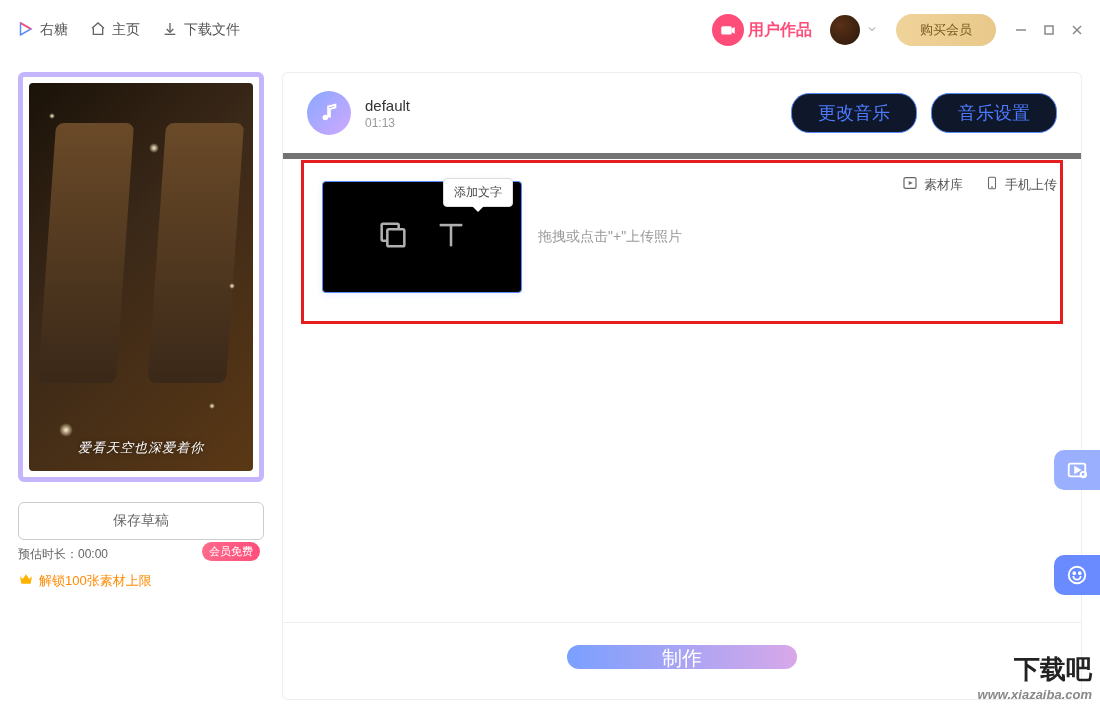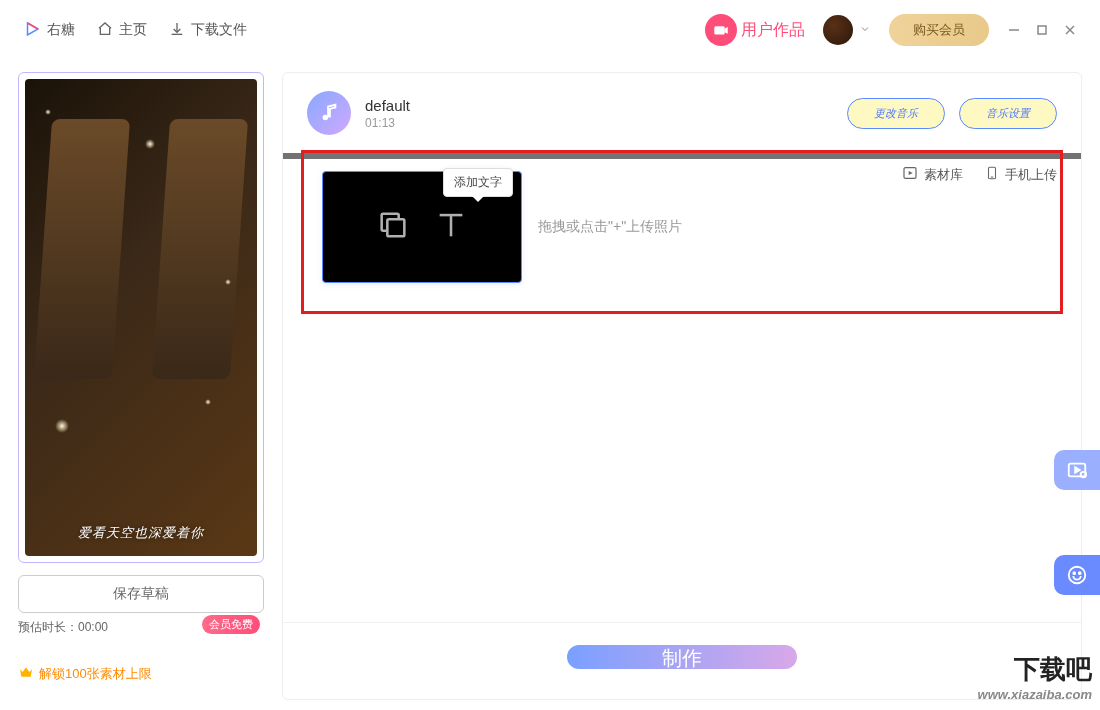--- a/index.html
+++ b/index.html
@@ -1,59 +1,59 @@
 <!DOCTYPE html>
 <html><head>
   <meta charset="utf-8">
   <style>
     * { margin: 0; padding: 0; box-sizing: border-box; font-family: -apple-system, "PingFang SC", "Microsoft YaHei", sans-serif; }
     body { width: 1100px; height: 710px; background: #fff; overflow: hidden; position: relative; }
 
     
-    .header { height: 60px; display: flex; align-items: center; padding: 0 23px; justify-content: space-between; }
+    .header { height: 60px; display: flex; align-items: center; padding: 0 16px; justify-content: space-between; }
     .header-left { display: flex; align-items: center; gap: 22px; }
     .logo-group { display: flex; align-items: center; gap: 6px; color: #555; font-size: 14px; }
     .nav-item { display: flex; align-items: center; gap: 6px; color: #555; font-size: 14px; cursor: pointer; }
     .header-right { display: flex; align-items: center; gap: 18px; }
-    .user-works { display: flex; align-items: center; gap: 4px; color: #ff4d7a; font-size: 16px; cursor: pointer; }
+    .user-works { display: flex; align-items: center; gap: 4px; color: #ff4d7a; font-size: 16px; cursor: pointer; font-weight: bold; }
     .user-works-icon { width: 32px; height: 32px; border-radius: 50%; background: #ff4d7a; display: flex; align-items: center; justify-content: center; }
     .avatar { width: 30px; height: 30px; border-radius: 50%; background: radial-gradient(circle at 35% 35%, #5a3018, #2a1808); }
     .chevron { color: #888; }
     .buy-member { padding: 7px 24px; background: linear-gradient(90deg,#f0d39a,#e8c98a); border-radius: 18px; color: #7a5a20; font-size: 13px; border: none; cursor: pointer; }
     .window-ctrls { display: flex; gap: 14px; color: #888; }
     .wc { width: 14px; height: 14px; cursor: pointer; display: flex; align-items: center; justify-content: center; }
 
     
     .main { display: flex; padding: 12px 18px 0 18px; gap: 18px; height: 640px; }
 
     
     .left-panel { width: 246px; display: flex; flex-direction: column; }
-    .preview-card { border: 1px solid #c4b5fd; border-radius: 6px; padding: 6px; height: 491px; }
+    .preview-card { border: 5px solid #c4b5fd; border-radius: 6px; padding: 6px; height: 410px; }
     .preview-img { width: 100%; height: 100%; border-radius: 4px; background: linear-gradient(135deg, #1a1208 0%, #3a2818 40%, #5a3815 100%); position: relative; overflow: hidden; }
     .sparkle { position: absolute; width: 6px; height: 6px; background: radial-gradient(circle,#fff5d0 0%, rgba(255,245,208,0) 70%); border-radius: 50%; }
     .figure-left, .figure-right { position: absolute; width: 78px; height: 260px; background: linear-gradient(180deg,#6a4a28,#3a2818); top: 40px; border-radius: 8px; transform: skewX(-4deg); }
     .figure-left { left: 18px; }
     .figure-right { right: 18px; }
     .preview-caption { position: absolute; bottom: 14px; left: 0; right: 0; text-align: center; color: #fff; font-size: 13px; letter-spacing: 1px; font-style: italic; text-shadow: 0 0 4px rgba(0,0,0,0.6); }
-    .save-draft { margin-top: 12px; border: 1px solid #ccc; border-radius: 6px; height: 38px; display: flex; align-items: center; justify-content: center; color: #666; font-size: 14px; cursor: pointer; background: #fff; }
+    .save-draft { margin-top: 20px; border: 1px solid #ccc; border-radius: 6px; height: 38px; display: flex; align-items: center; justify-content: center; color: #666; font-size: 14px; cursor: pointer; background: #fff; }
     .est-row { display: flex; align-items: center; justify-content: space-between; margin-top: 6px; font-size: 12px; color: #666; position: relative; }
     .member-badge { position: absolute; right: 4px; top: -4px; background: linear-gradient(90deg,#ff6a8a,#ff4d7a); color: #fff; font-size: 11px; padding: 2px 7px; border-radius: 10px; }
     .add-logo { margin-top: 14px; height: 38px; background: linear-gradient(90deg,#5a8aff,#4d7aff); border-radius: 6px; color: #fff; font-size: 15px; border: none; cursor: pointer; display:flex; align-items:center; justify-content:center; }
-    .unlock-link { margin-top: 28px; display: flex; align-items: center; gap: 5px; color: #ff8a00; font-size: 13px; cursor: pointer; }
+    .unlock-link { margin-top: 8px; display: flex; align-items: center; gap: 5px; color: #ff8a00; font-size: 13px; cursor: pointer; }
 
     
     .right-panel { flex: 1; border: 1px solid #eee; border-radius: 6px; background: #fff; display: flex; flex-direction: column; position: relative; }
     .music-bar { display: flex; align-items: center; padding: 18px 24px; gap: 14px; border-bottom: 6px solid #737373; }
     .music-icon { width: 44px; height: 44px; border-radius: 50%; background: linear-gradient(135deg,#8aa8ff,#d0a8ff); display: flex; align-items: center; justify-content: center; }
     .music-info { flex: 1; }
     .music-title { font-size: 15px; color: #333; }
     .music-dur { font-size: 12px; color: #999; margin-top: 2px; }
-    .music-btn { border: 1px solid #5a8aff; color: #4d7aff; background: #fef9c3; padding: 7px 26px; border-radius: 18px; font-size: 11px; cursor: pointer; font-style: italic; }
-
-    .tools-row { display: flex; justify-content: flex-end; gap: 22px; padding: 6px 24px 8px; }
+    .music-btn { border: 1px solid #5a8aff; color: #4d7aff; background: #0f172a; padding: 7px 26px; border-radius: 18px; font-size: 18px; cursor: pointer; }
+
+    .tools-row { display: flex; justify-content: flex-end; gap: 22px; padding: 16px 24px 8px; }
     .tool-item { display: flex; align-items: center; gap: 6px; color: #555; font-size: 13px; cursor: pointer; }
 
     .upload-area { margin: 0 18px; border: 3px solid #e41e1e; padding: 18px 18px 28px; position: relative; top: -42px; }
     .upload-inner { display: flex; align-items: center; gap: 16px; }
     .upload-card { width: 200px; height: 112px; border: 1px solid #5a8aff; background: #000000; border-radius: 4px; display: flex; align-items: center; justify-content: center; gap: 24px; position: relative; cursor: pointer; box-shadow: 0 2px 6px rgba(100,130,255,0.12); }
     .tooltip { position: absolute; top: -4px; left: 120px; background: #fff; border: 1px solid #ddd; border-radius: 4px; padding: 5px 10px; font-size: 12px; color: #444; box-shadow: 0 2px 6px rgba(0,0,0,0.1); }
     .tooltip::after { content: ''; position: absolute; bottom: -6px; left: 50%; transform: translateX(-50%); border: 6px solid transparent; border-top-color: #fff; border-bottom: none; }
     .upload-hint { color: #999; font-size: 14px; }
 
     .bottom-bar { margin-top: auto; padding: 22px 0 30px; display: flex; justify-content: center; border-top: 1px solid #f0f0f0; }

